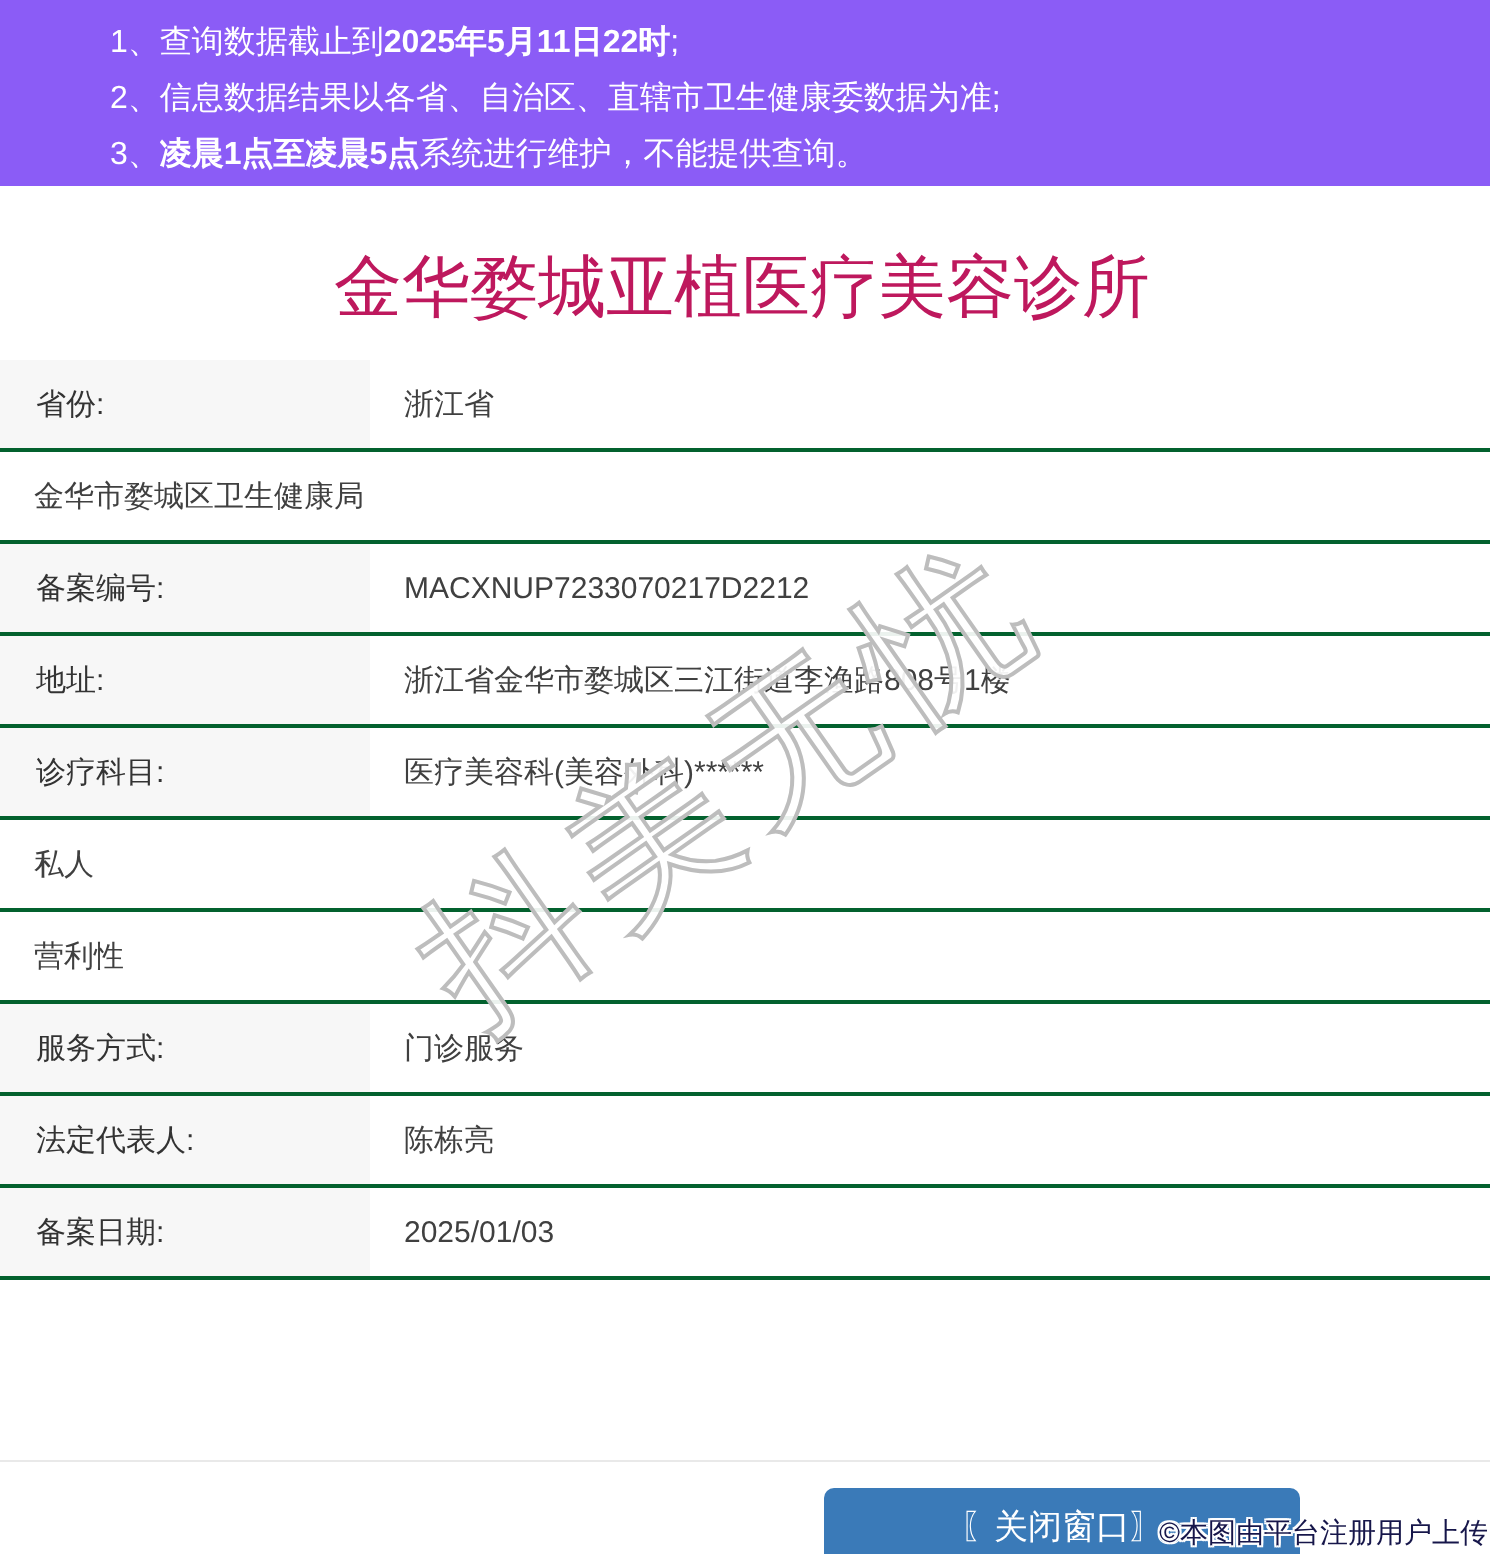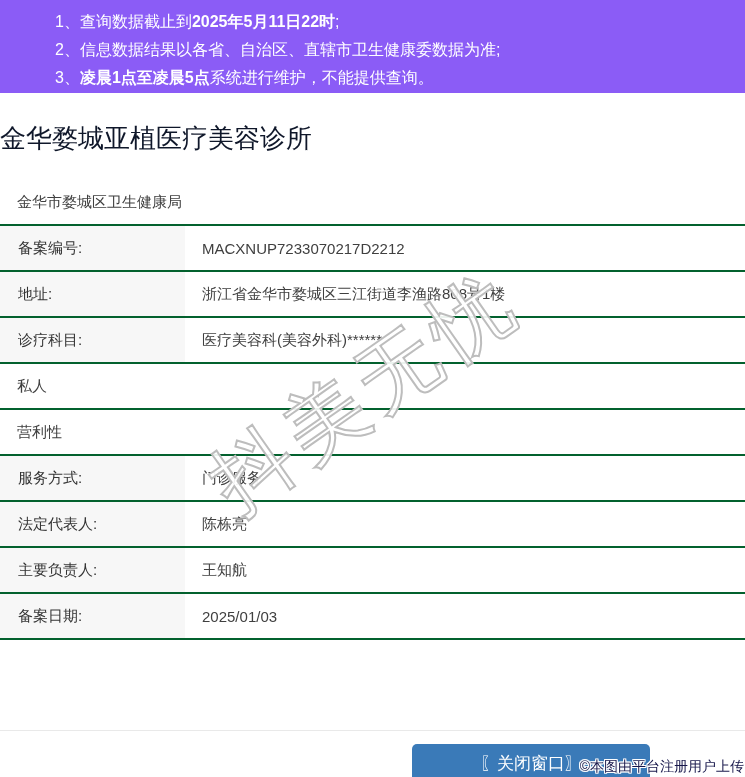--- a/index.html
+++ b/index.html
@@ -17,22 +17,22 @@
     padding: 8px 10px 0 55px;
   }
   .notice-line {
     color: #ffffff; font-size: 16px; line-height: 28px; white-space: nowrap;
   }
   .notice-line .b { font-weight: bold; }
 
   
   .page-title {
     position: absolute; top: 121px; left: 0; right: 3px;
-    text-align: left; font-size: 26px; font-weight: 400;
-    color: #0f172a; white-space: nowrap;
+    text-align: center; font-size: 34px; font-weight: 400;
+    color: #be185d; white-space: nowrap;
   }
 
   
   .info-table { position: absolute; top: 180px; left: 0; right: 0; z-index: 1; }
   .row {
     display: flex; height: 46px; box-sizing: border-box;
     border-bottom: 2px solid #03612e;
   }
   .cell-label {
     width: 185px; box-sizing: border-box; background: #f7f7f7;
@@ -81,20 +81,24 @@
 <div class="notice">
   <div class="notice-line"><span>1、</span><span>查询数据截止到</span><span class="b">2025年5月11日22时</span><span>;</span></div>
   <div class="notice-line"><span>2、</span><span>信息数据结果以各省、自治区、直辖市卫生健康委数据为准;</span><span class="b"></span><span></span></div>
   <div class="notice-line"><span>3、</span><span></span><span class="b">凌晨1点至凌晨5点</span><span>系统进行维护，不能提供查询。</span></div>
 </div>
 
 <div class="page-title">金华婺城亚植医疗美容诊所</div>
 
 <div class="info-table">
   <div class="row">
+    <div class="cell-label">省份:</div>
+    <div class="cell-value">浙江省</div>
+  </div>
+  <div class="row">
     <div class="cell-value">金华市婺城区卫生健康局</div>
   </div>
   <div class="row">
     <div class="cell-label">备案编号:</div>
     <div class="cell-value">MACXNUP7233070217D2212</div>
   </div>
   <div class="row">
     <div class="cell-label">地址:</div>
     <div class="cell-value">浙江省金华市婺城区三江街道李渔路808号1楼</div>
   </div>
@@ -110,24 +114,20 @@
   </div>
   <div class="row">
     <div class="cell-label">服务方式:</div>
     <div class="cell-value">门诊服务</div>
   </div>
   <div class="row">
     <div class="cell-label">法定代表人:</div>
     <div class="cell-value">陈栋亮</div>
   </div>
   <div class="row">
-    <div class="cell-label">主要负责人:</div>
-    <div class="cell-value">王知航</div>
-  </div>
-  <div class="row">
     <div class="cell-label">备案日期:</div>
     <div class="cell-value">2025/01/03</div>
   </div>
 </div>
 
 <svg class="watermark-svg" width="745" height="777">
   <text x="365" y="392" text-anchor="middle" dominant-baseline="central" transform="rotate(-35 365 392)">抖美无忧</text>
 </svg>
 
 <div class="footer-sep"></div>

